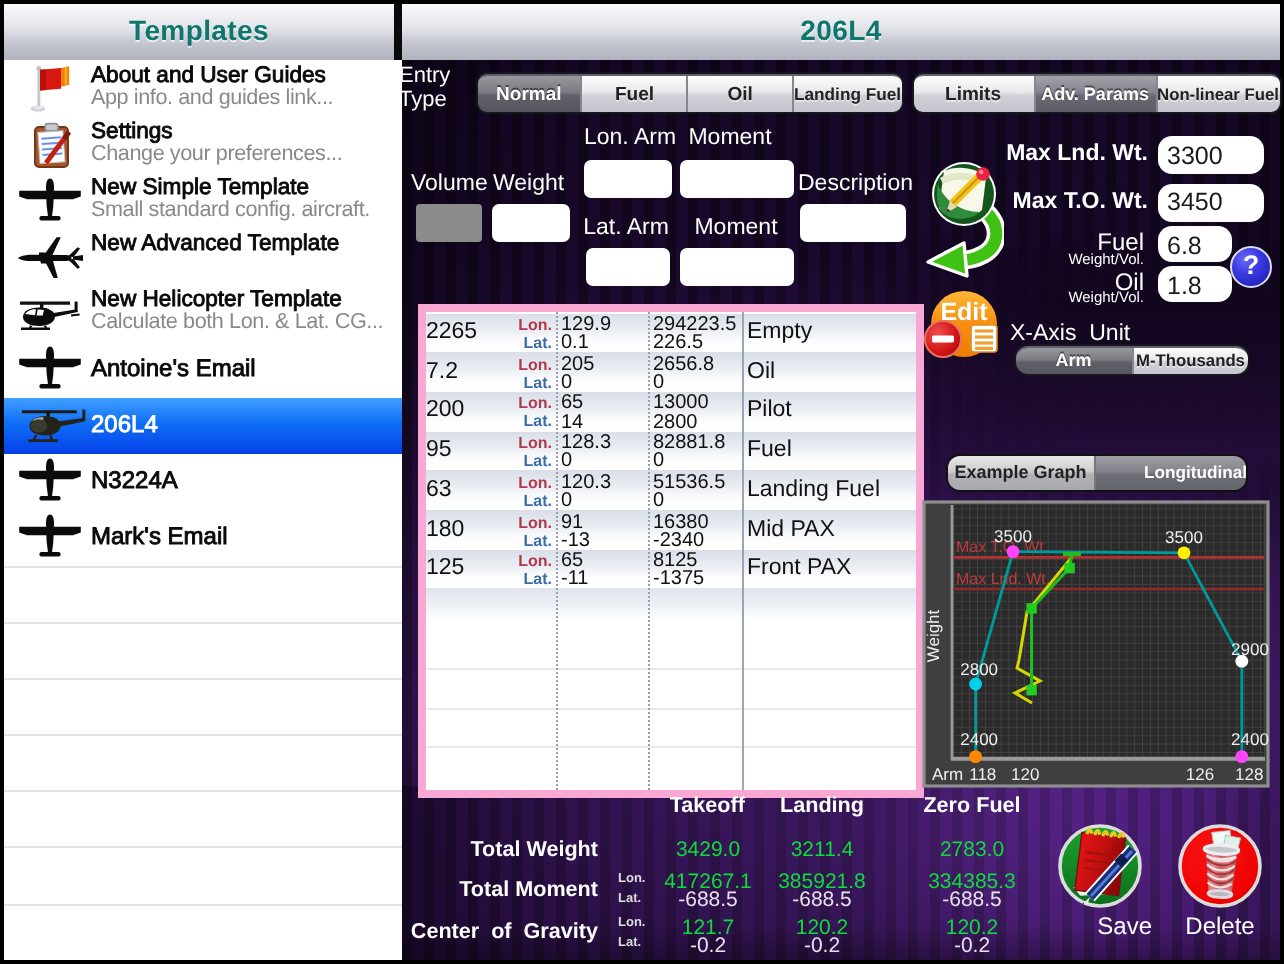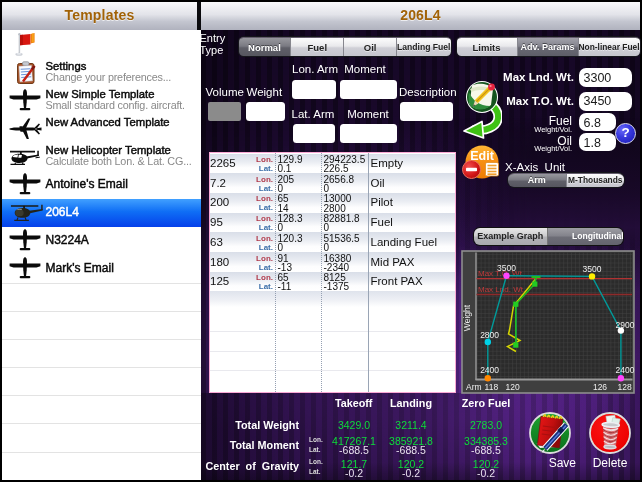--- a/index.html
+++ b/index.html
@@ -1,20 +1,20 @@
 <!DOCTYPE html>
 <html><head>
 <meta charset="utf-8">
 <style>
   html,body{margin:0;padding:0;background:#000;}
   #root{position:relative;width:642px;height:482px;background:#000;border-radius:6px;overflow:hidden;font-family:"Liberation Sans",sans-serif;}
   .abs{position:absolute;}
   
   .hdr{top:2px;height:28px;background:linear-gradient(180deg,#f9f9fb 0%,#e2e3e9 45%,#c3c5cf 70%,#b0b2be 100%);border-bottom:1px solid #75757f;}
-  .hdrtxt{width:100%;text-align:center;top:7px;font-size:14px;font-weight:bold;color:#a16207;text-shadow:0 1px 0 rgba(255,255,255,0.65);letter-spacing:0.2px;}
+  .hdrtxt{width:100%;text-align:center;top:7px;font-size:14px;font-weight:bold;color:#0f766e;text-shadow:0 1px 0 rgba(255,255,255,0.65);letter-spacing:0.2px;}
   
   #list{left:2px;top:31px;width:198.5px;height:449px;background:#fff;}
   .row{left:0;width:100%;}
   .gray{background:#ffffff;}
   .sep{left:0;width:100%;height:1px;background:#e3e3e3;}
   .t1{left:43.5px;font-size:11.3px;font-weight:normal;color:#0a0a0a;white-space:nowrap;-webkit-text-stroke:0.45px #0a0a0a;}
   .t2{left:43.5px;font-size:10.8px;color:#898989;white-space:nowrap;letter-spacing:-0.2px;}
   .selrow{background:linear-gradient(180deg,#41a0ff 0%,#0f6ef5 45%,#0540ea 100%);}
   .icon{left:9px;}
   
@@ -30,21 +30,21 @@
   .inbox{background:#fff;border-radius:3.5px;}
   .inbox2{background:#fff;border-radius:7px;}
   .intxt{color:#1a1a1a;font-size:12.5px;padding:2.5px 0 0 5px;}
   
   .segc{display:flex;border-radius:4.5px;overflow:hidden;border-top:1px solid rgba(255,255,255,0.35);box-shadow:0 0 0 1px #16161c;}
   .seg{flex:1;display:flex;align-items:center;justify-content:center;font-size:9.5px;font-weight:bold;color:#222;background:linear-gradient(180deg,#fdfdfd 0%,#e9e9ec 45%,#cfcfd6 55%,#c5c5cd 100%);border-right:1px solid #86868e;text-shadow:0 1px 0 rgba(255,255,255,0.5);white-space:nowrap;}
   .seg:last-child{border-right:none;}
   .segsel{color:#fff;background:linear-gradient(180deg,#98989e 0%,#7a7a82 45%,#5f5f68 55%,#56565f 100%);text-shadow:0 -1px 0 rgba(0,0,0,0.5);}
   .segsel2{color:#fff;background:linear-gradient(180deg,#a2a2aa 0%,#84848e 45%,#686872 55%,#5e5e68 100%);text-shadow:0 -1px 0 rgba(0,0,0,0.5);}
   
-  #tbl{left:208.5px;top:151.5px;width:245px;height:239.5px;background:#fff;border:1px solid #f9a8d4;}
+  #tbl{left:208.5px;top:151.5px;width:245px;height:239.5px;background:#fff;border:4px solid #f9a8d4;}
   .trow{left:0;width:100%;height:19.7px;background:linear-gradient(180deg,#d9dee8 0%,#e9ecf2 40%,#fdfdfe 72%,#ffffff 100%);}
   .twt{left:0.5px;top:3.5px;font-size:11.5px;color:#111;}
   .tlon{position:absolute;right:0;top:1.5px;font-size:8px;font-weight:bold;color:#b03a4c;}
   .tlat{position:absolute;right:0;top:10.5px;font-size:8px;font-weight:bold;color:#3a6da8;}
   .tv1{left:68px;top:0.5px;font-size:10px;color:#111;}
   .tv2{left:68px;top:9.8px;font-size:10px;color:#111;}
   .tm1{left:114px;top:0.5px;font-size:10px;color:#111;}
   .tm2{left:114px;top:9.8px;font-size:10px;color:#111;}
   .tdesc{left:161px;top:3.5px;font-size:11.5px;color:#111;}
   .vline{top:0;width:0;height:100%;border-left:1px dotted #95a0b2;}
@@ -76,20 +76,22 @@
       <svg class="abs icon" style="left:11px;top:2px;" width="24" height="25" viewBox="0 0 24 25">
         <ellipse cx="6" cy="22.3" rx="3.6" ry="1.5" fill="#ccd0d6"></ellipse>
         <ellipse cx="6" cy="21.7" rx="2.4" ry="1" fill="#e4e7ec"></ellipse>
         <line x1="6.4" y1="2.8" x2="6.4" y2="21" stroke="#c6cad0" stroke-width="1.5"></line>
         <circle cx="6.4" cy="2.2" r="1.2" fill="#bcc1c8"></circle>
         <path d="M7 2.9 L17.5 2.0 L17.5 12.4 L7 13.2 Z" fill="#d81710"></path>
         <path d="M7 2.9 L10 2.7 L10 13 L7 13.2 Z" fill="#b90f0a"></path>
         <path d="M17.5 2.0 L21.6 1.1 L21.6 10.4 L17.5 11.4 Z" fill="#f08012"></path>
         <path d="M19.3 1.6 L20.6 1.3 L20.6 10.1 L19.3 10.4 Z" fill="#f9ae18"></path>
       </svg>
+      <div class="abs t1" style="top:1.5px;">About and User Guides</div>
+      <div class="abs t2" style="top:12.8px;">App info. and guides link...</div>
     </div>
 
     <div class="abs row gray" style="left:2px;width:198.5px;top:58.1px;height:28.1px;">
       <svg class="abs icon" style="left:12px;top:2.5px;" width="25" height="24" viewBox="0 0 25 24">
         <rect x="3.5" y="2.5" width="16.5" height="20" rx="2" fill="#a8552b" stroke="#713a17" stroke-width="1"></rect>
         <rect x="8.5" y="0.8" width="6.5" height="3.6" rx="1.4" fill="#c7cad1" stroke="#8b8f96" stroke-width="0.8"></rect>
         <g transform="rotate(-4 12 13)">
           <rect x="5.5" y="4.8" width="12.5" height="15.5" fill="#fbfcff" stroke="#c3c8d2" stroke-width="0.5"></rect>
           <g stroke="#6a93d8" stroke-width="1">
             <line x1="7" y1="8" x2="17" y2="8"></line>

